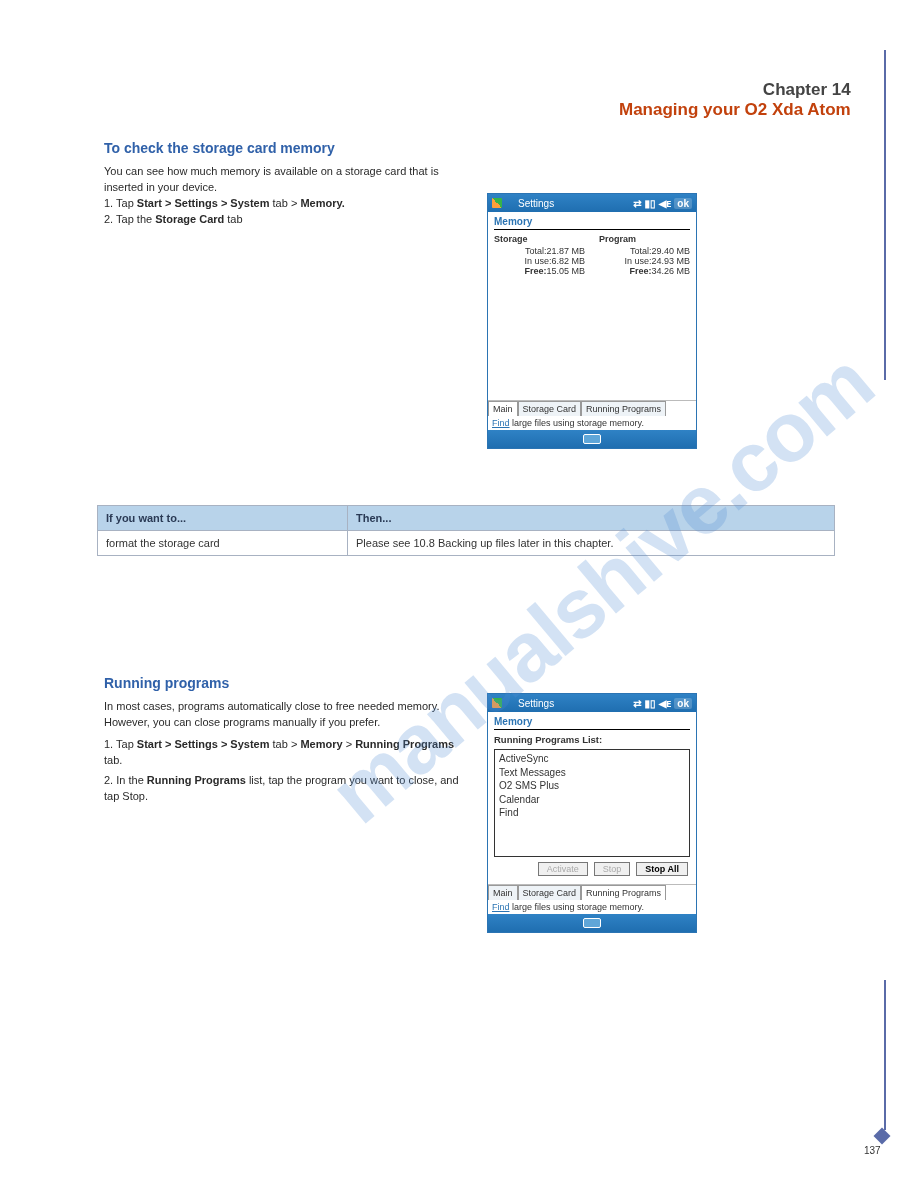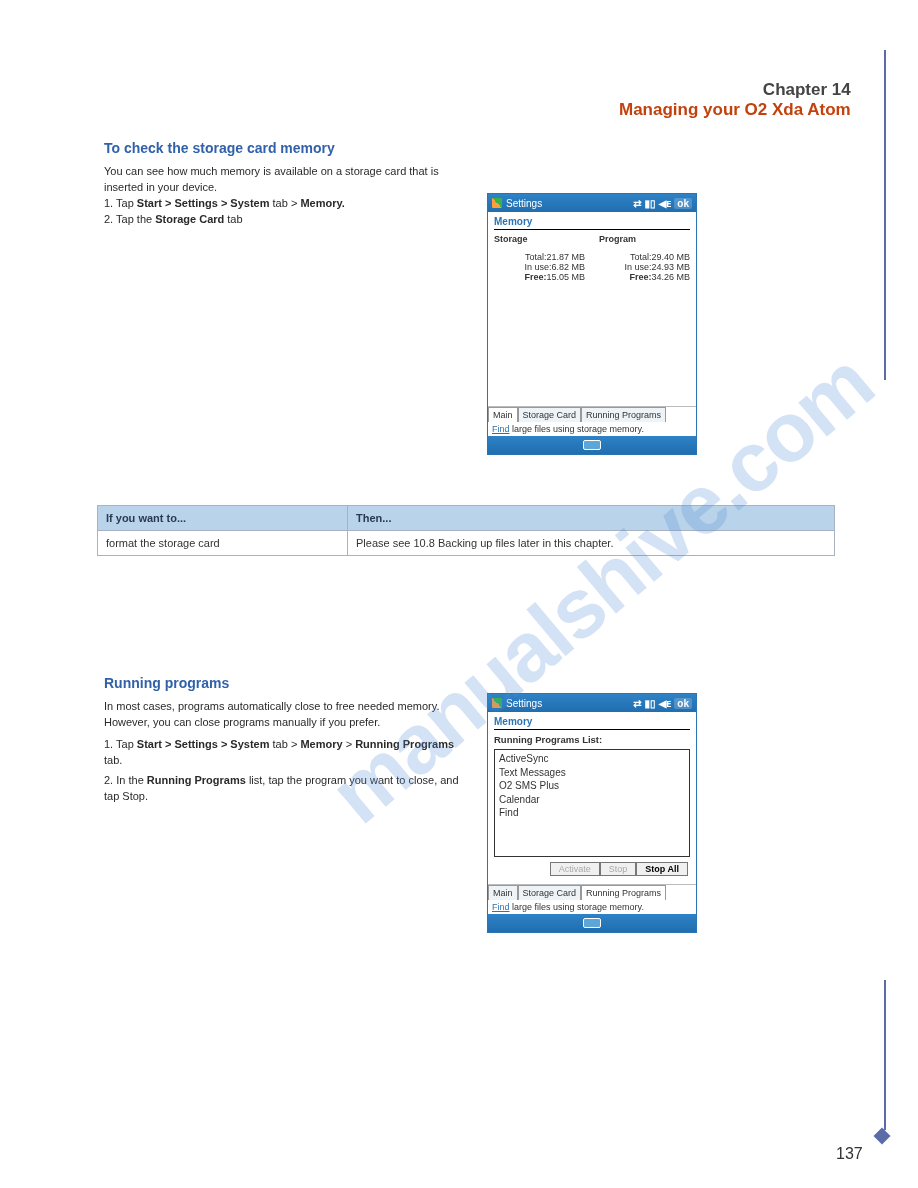--- a/index.html
+++ b/index.html
@@ -68,45 +68,45 @@
   .shot .titlebar {
     background: linear-gradient(#2f82c5, #1f6eb0);
     color: #fff;
     height: 18px;
     display: flex;
     align-items: center;
     padding: 0 4px;
     font-size: 10px;
     justify-content: space-between;
   }
-  .shot .titlebar .tb-left { display: flex; gap: 4px; }
+  .shot .titlebar .tb-left { display: flex; gap: 16px; }
   .shot .titlebar .winflag {
     width: 10px; height: 10px;
     background: linear-gradient(45deg,#ff9f3b 0 50%,#36b34a 50% 100%);
     border-radius: 1px;
   }
   .shot .titlebar .tb-right { display: flex; gap: 3px; font-weight: bold; }
   .shot .titlebar .ok { background: rgba(255,255,255,.2); border-radius: 2px; padding: 0 3px; }
   .shot .body { padding: 4px 6px; }
   .shot .subhead { color: #2b74b3; font-weight: bold; font-size: 10px; margin-bottom: 2px; border-bottom: 1px solid #000; padding-bottom: 2px; }
   .mem-cols { display: flex; gap: 14px; font-size: 9px; margin-top: 4px; }
   .mem-col { flex: 1; }
-  .mem-col .h { font-weight: bold; margin-bottom: 8px; }
+  .mem-col .h { font-weight: bold; margin-bottom: 2px; }
   .mem-row { display: flex; justify-content: flex-end; }
   .mem-row .free { font-weight: bold; }
   .shot .tabs { display: flex; font-size: 9px; border-top: 1px solid #bbb; }
   .shot .tabs .tab { padding: 2px 4px; border: 1px solid #999; border-bottom: none; background: #eef3f7; margin-right: 0; }
   .shot .tabs .tab.active { background: #fff; font-weight: normal; }
   .shot .find-row { font-size: 9px; padding: 2px 4px; }
   .shot .find-row .find { color: #2b74b3; text-decoration: underline; }
   .shot .footerbar { background: linear-gradient(#2f82c5,#1f6eb0); height: 18px; display: flex; align-items: center; justify-content: center; }
   .shot .footerbar .kb { width: 18px; height: 10px; background: #5fa6d8; border: 1px solid #fff; border-radius: 2px; }
 
   .listbox { border: 1px solid #333; height: 108px; padding: 2px 4px; font-size: 10px; line-height: 1.35; margin-top: 4px; }
-  .btn-row { display: flex; gap: 0; justify-content: flex-end; margin: 5px 2px 4px; }
+  .btn-row { display: flex; gap: 6px; justify-content: flex-end; margin: 5px 2px 4px; }
   .btn { border: 1px solid #777; padding: 1px 8px; font-size: 9px; background: #f0f0f0; color: #aaa; }
   .btn.enabled { color: #000; font-weight: bold; }
 
   .table {
     position: absolute;
     top: 505px;
     left: 83px;
     width: 738px;
     border-collapse: collapse;
     font-size: 11px;
@@ -130,22 +130,22 @@
     font-weight: bold;
     color: rgba(80,140,210,0.25);
     font-family: Arial, sans-serif;
     pointer-events: none;
     white-space: nowrap;
     letter-spacing: -2px;
   }
   .pagenum {
     position: absolute;
     top: 1145px;
-    left: 822px;
-    font-size: 16px;
+    left: 850px;
+    font-size: 10px;
     color: #333;
   }
 </style>
 </head>
 <body>
 
 <div class="page">
 
   <div class="vertical-rule"></div>
   <div class="vertical-rule2"></div>

